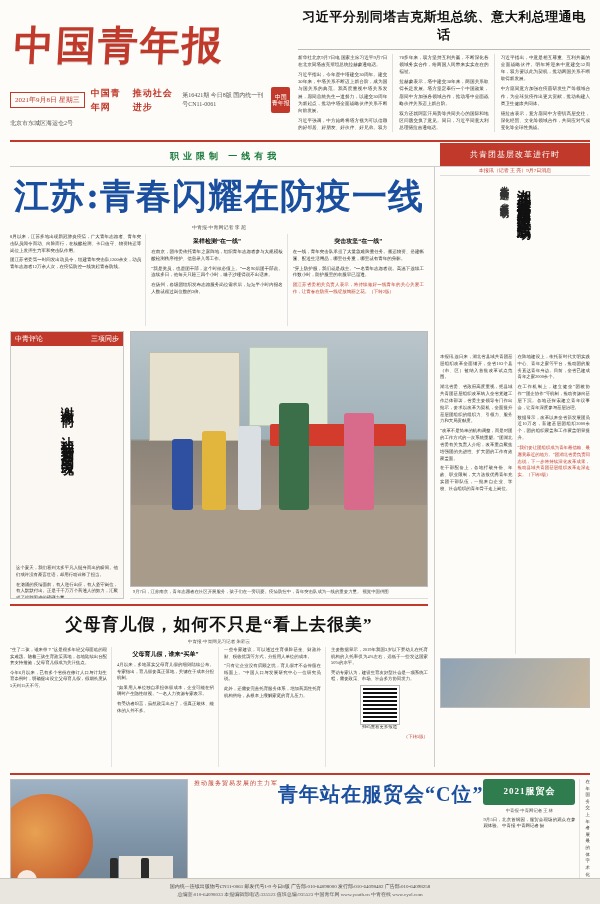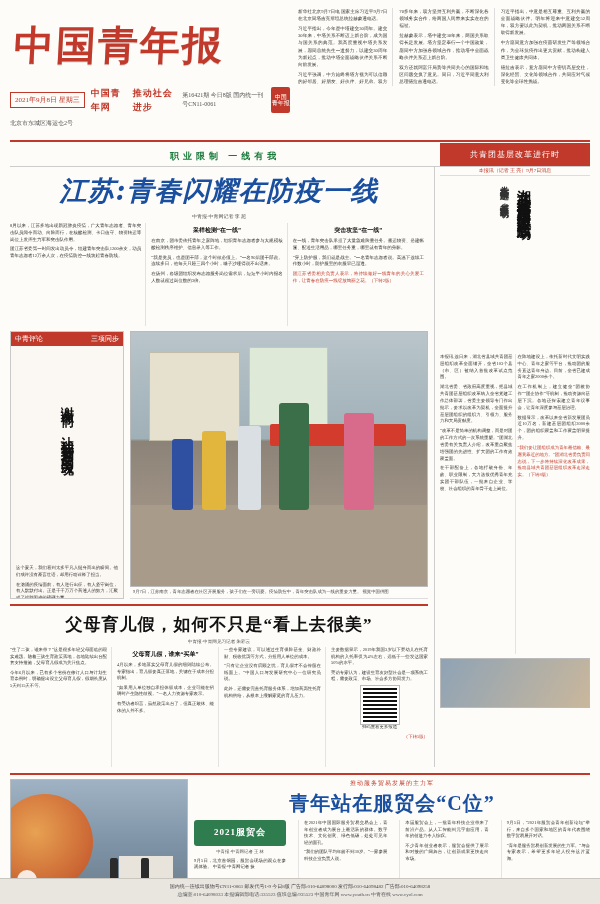--- a/index.html
+++ b/index.html
@@ -107,27 +107,26 @@
     display:flex;
     margin:0 10px;
     gap:6px;
     height:600px;
   }
   .col-main{flex:1;display:flex;flex-direction:column;}
   .col-right{width:150px;border-left:1px solid #ccc;padding-left:5px;}
 
   .headline{
     color:#1a4fa0;
-    font-size:27px;
+    font-size:35px;
     font-weight:bold;
     letter-spacing:1px;
     text-align:center;
     margin:6px 0 4px 0;
     font-family:"DejaVu Serif", serif;
-    font-style:italic;
   }
   .byline{font-size:5px;color:#555;text-align:center;margin-bottom:4px;}
   .art-cols{display:flex;gap:5px;height:118px;overflow:hidden;}
   .art-col{
     flex:1;font-size:4.5px;line-height:1.5;color:#333;text-align:justify;
     border-right:1px solid #e2e2e2;padding-right:4px;
   }
   .art-col:last-child{border-right:none;}
   .art-col p{margin:0 0 3px 0;}
   .subhead{
@@ -247,30 +246,30 @@
   }
   .b-photo .plinth{
     position:absolute;right:14px;bottom:10px;width:54px;height:30px;background:#e8e4dc;
   }
   .b-photo .fig{position:absolute;bottom:12px;width:8px;height:26px;background:#2b2b2b;border-radius:2px;}
   .b-photo .arrow{
     position:absolute;left:6px;bottom:6px;width:20px;height:20px;border-radius:50%;
     background:rgba(255,255,255,.85);display:flex;align-items:center;justify-content:center;
     font-size:10px;color:#444;
   }
-  .b-main{flex:1;display:flex;flex-direction:column;}
+  .b-main{flex:1;display:flex;flex-direction:row;}
   .b-kicker{font-size:6px;color:#c0392b;text-align:center;letter-spacing:1px;}
   .b-head{
     text-align:center;font-size:20px;font-weight:bold;color:#1a4fa0;
     letter-spacing:1px;margin:2px 0 3px 0;
   }
   .b-cols{display:flex;gap:5px;flex:1;overflow:hidden;}
   .b-col{
     flex:1;font-size:4.4px;line-height:1.5;color:#333;text-align:justify;
-    border-right:1px solid #e3e3e3;padding-right:12px;
+    border-right:1px solid #e3e3e3;padding-right:4px;
   }
   .b-col:last-child{border-right:none;padding-right:0;}
   .b-col p{margin:0 0 3px 0;}
   .b-logo{
     width:92px;height:26px;background:#2f7d4f;color:#fff;border-radius:3px;
     display:flex;align-items:center;justify-content:center;font-size:9px;font-weight:bold;
     margin:0 auto 3px auto;letter-spacing:1px;
   }
   .b-byline{font-size:4.4px;color:#555;text-align:center;margin-bottom:2px;}
 
@@ -296,20 +295,21 @@
         <div class="mast-slogan">中国青年网</div>
         <div class="mast-slogan">推动社会进步</div>
         <div class="mast-meta">第16421期 今日8版 国内统一刊号CN11-0061</div>
         <div class="mast-seal">中国
 青年报</div>
       </div>
       <div class="mast-meta" style="margin-top:4px">北京市东城区海运仓2号</div>
     </div>
 
     <div class="mast-right">
+      <div class="head-lead">习近平分别同塔吉克斯坦总统、意大利总理通电话</div>
       <div class="head-cols">
         <div class="head-col">
           <p>新华社北京9月7日电 国家主席习近平9月7日在北京同塔吉克斯坦总统拉赫蒙通电话。</p>
           <p>习近平指出，今年是中塔建交30周年。建交30年来，中塔关系不断迈上新台阶，成为国与国关系的典范。我高度重视中塔关系发展，愿同总统先生一道努力，以建交30周年为新起点，推动中塔全面战略伙伴关系不断向前发展。</p>
           <p>习近平强调，中方始终将塔方视为可以信赖的好邻居、好朋友、好伙伴、好兄弟。双方要继续在涉及彼此核心利益问题上相互坚定支持，深化共建“一带一路”合作。</p>
         </div>
         <div class="head-col">
           <p>70多年来，双方坚持互利共赢，不断深化各领域务实合作，给两国人民带来实实在在的福祉。</p>
           <p>拉赫蒙表示，塔中建交30年来，两国关系取得长足发展。塔方坚定奉行一个中国政策，愿同中方加强各领域合作，推动塔中全面战略伙伴关系迈上新台阶。</p>
           <p>双方还就阿富汗局势等共同关心的国际和地区问题交换了意见。同日，习近平同意大利总理德拉吉通电话。</p>

